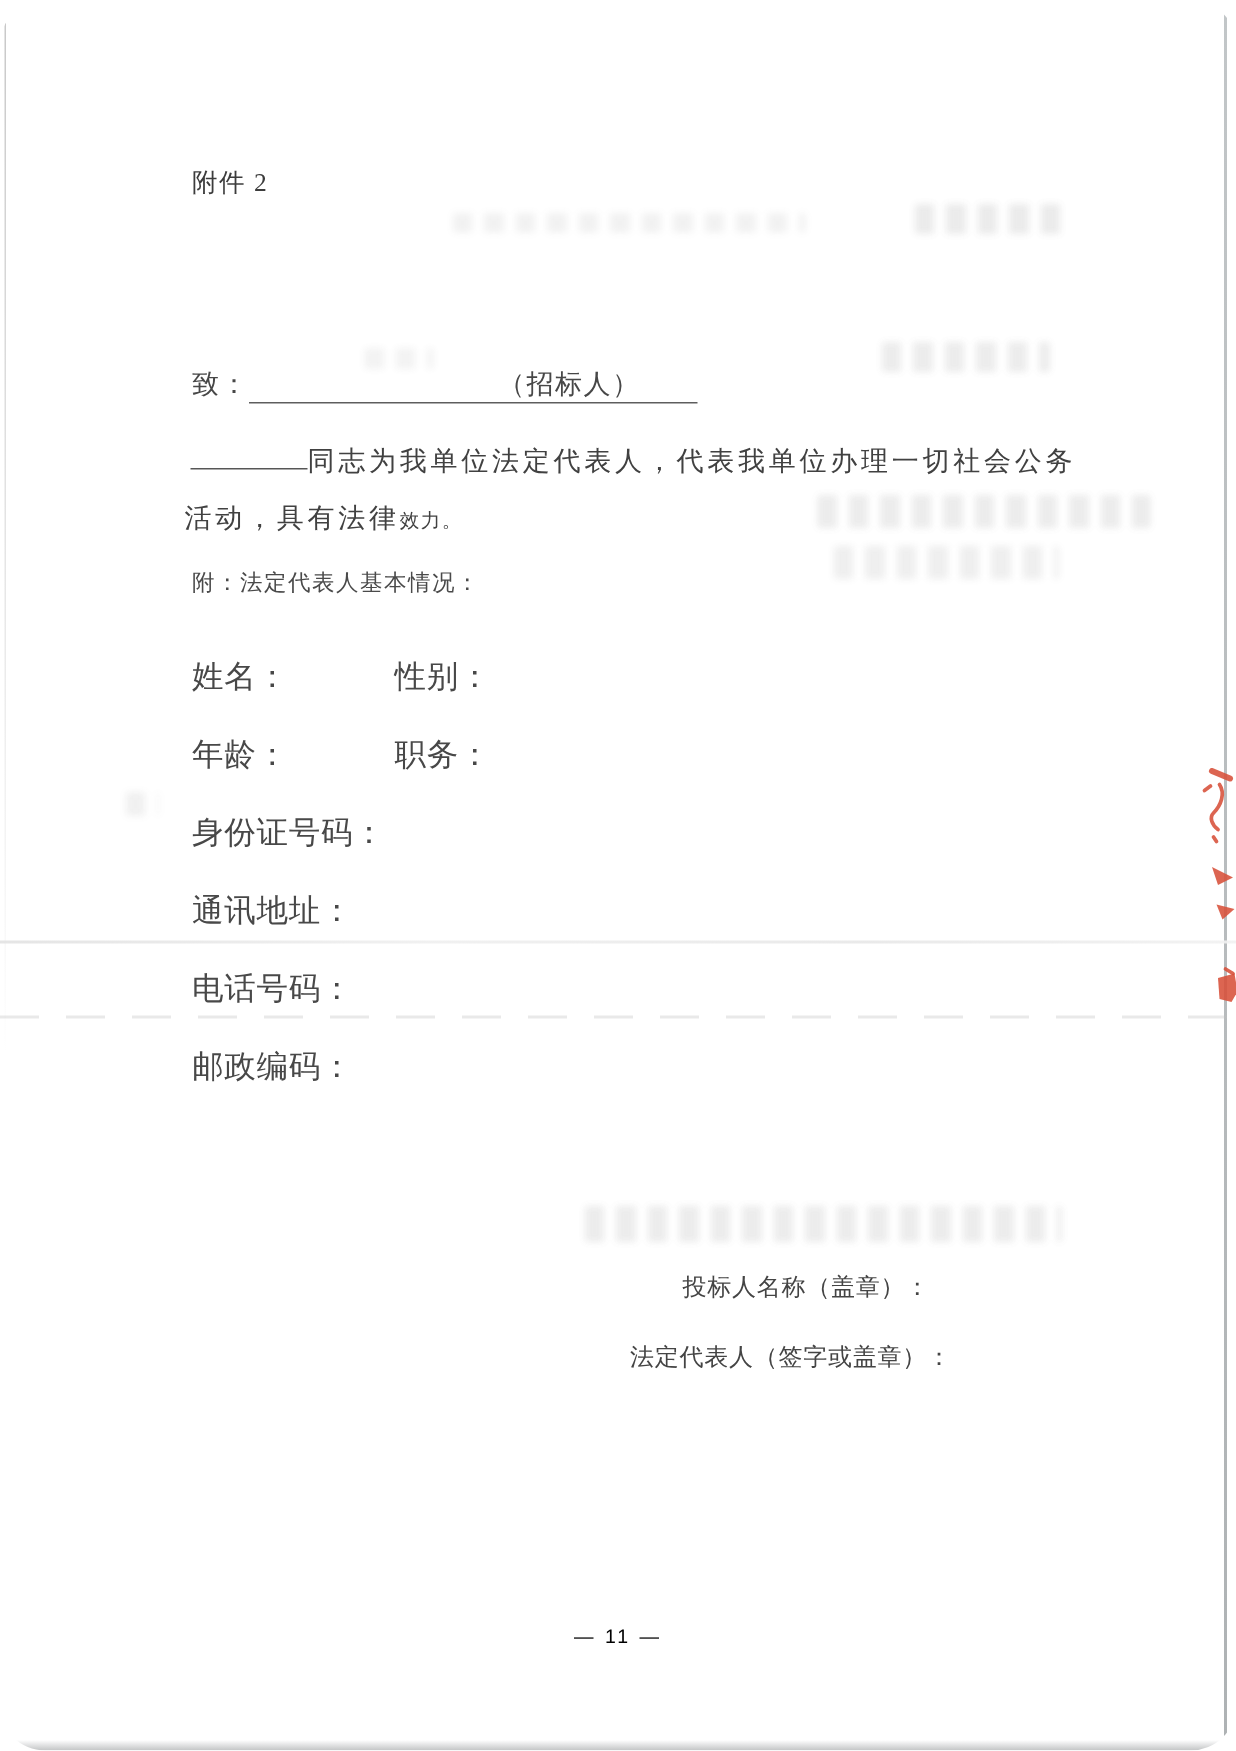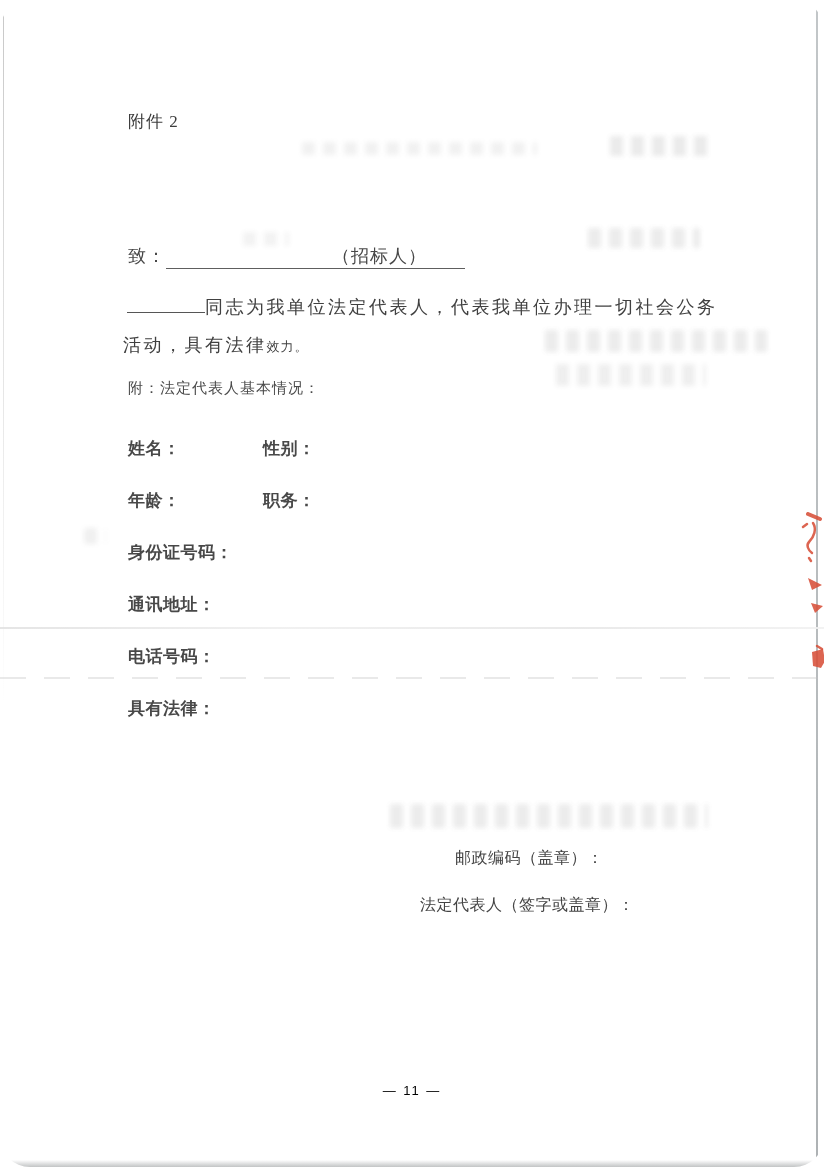--- a/index.html
+++ b/index.html
@@ -55,21 +55,21 @@
     font-size: 18px; letter-spacing: 2.5px; color: #414141;
     white-space: nowrap;
   }
   .body-line2 .small { font-size: 13px; letter-spacing: 1px; }
   .info-heading {
     left: 128px; top: 379px;
     font-size: 15px; letter-spacing: 1px; color: #4a4a4a;
   }
   .info-row {
     left: 128px; width: 420px; height: 22px;
-    font-size: 17px; letter-spacing: 0.5px; color: #484848; font-weight: bold;
+    font-size: 21px; letter-spacing: 0.5px; color: #484848;
   }
   .info-row .cell-left  { position: absolute; left: 0; }
   .info-row .cell-right { position: absolute; left: 135px; }
   .sig-bidder {
     left: 455px; top: 848px;
     font-size: 16px; letter-spacing: 0.5px; color: #444444;
   }
   .sig-legal {
     left: 420px; top: 895px;
     font-size: 16px; letter-spacing: 0.5px; color: #444444;
@@ -184,23 +184,23 @@
   </div>
   <div class="abs info-row" style="top:593px">
     <span class="cell-left">通讯地址：</span>
     <span class="cell-right"></span>
   </div>
   <div class="abs info-row" style="top:645px">
     <span class="cell-left">电话号码：</span>
     <span class="cell-right"></span>
   </div>
   <div class="abs info-row" style="top:697px">
-    <span class="cell-left">具有法律：</span>
-    <span class="cell-right"></span>
-  </div>
-
-  <div class="abs sig-bidder">邮政编码（盖章）：</div>
+    <span class="cell-left">邮政编码：</span>
+    <span class="cell-right"></span>
+  </div>
+
+  <div class="abs sig-bidder">投标人名称（盖章）：</div>
   <div class="abs sig-legal">法定代表人（签字或盖章）：</div>
 
 
   <div class="abs page-number">— 11 —</div>
 
 </div>
 
 </body></html>

